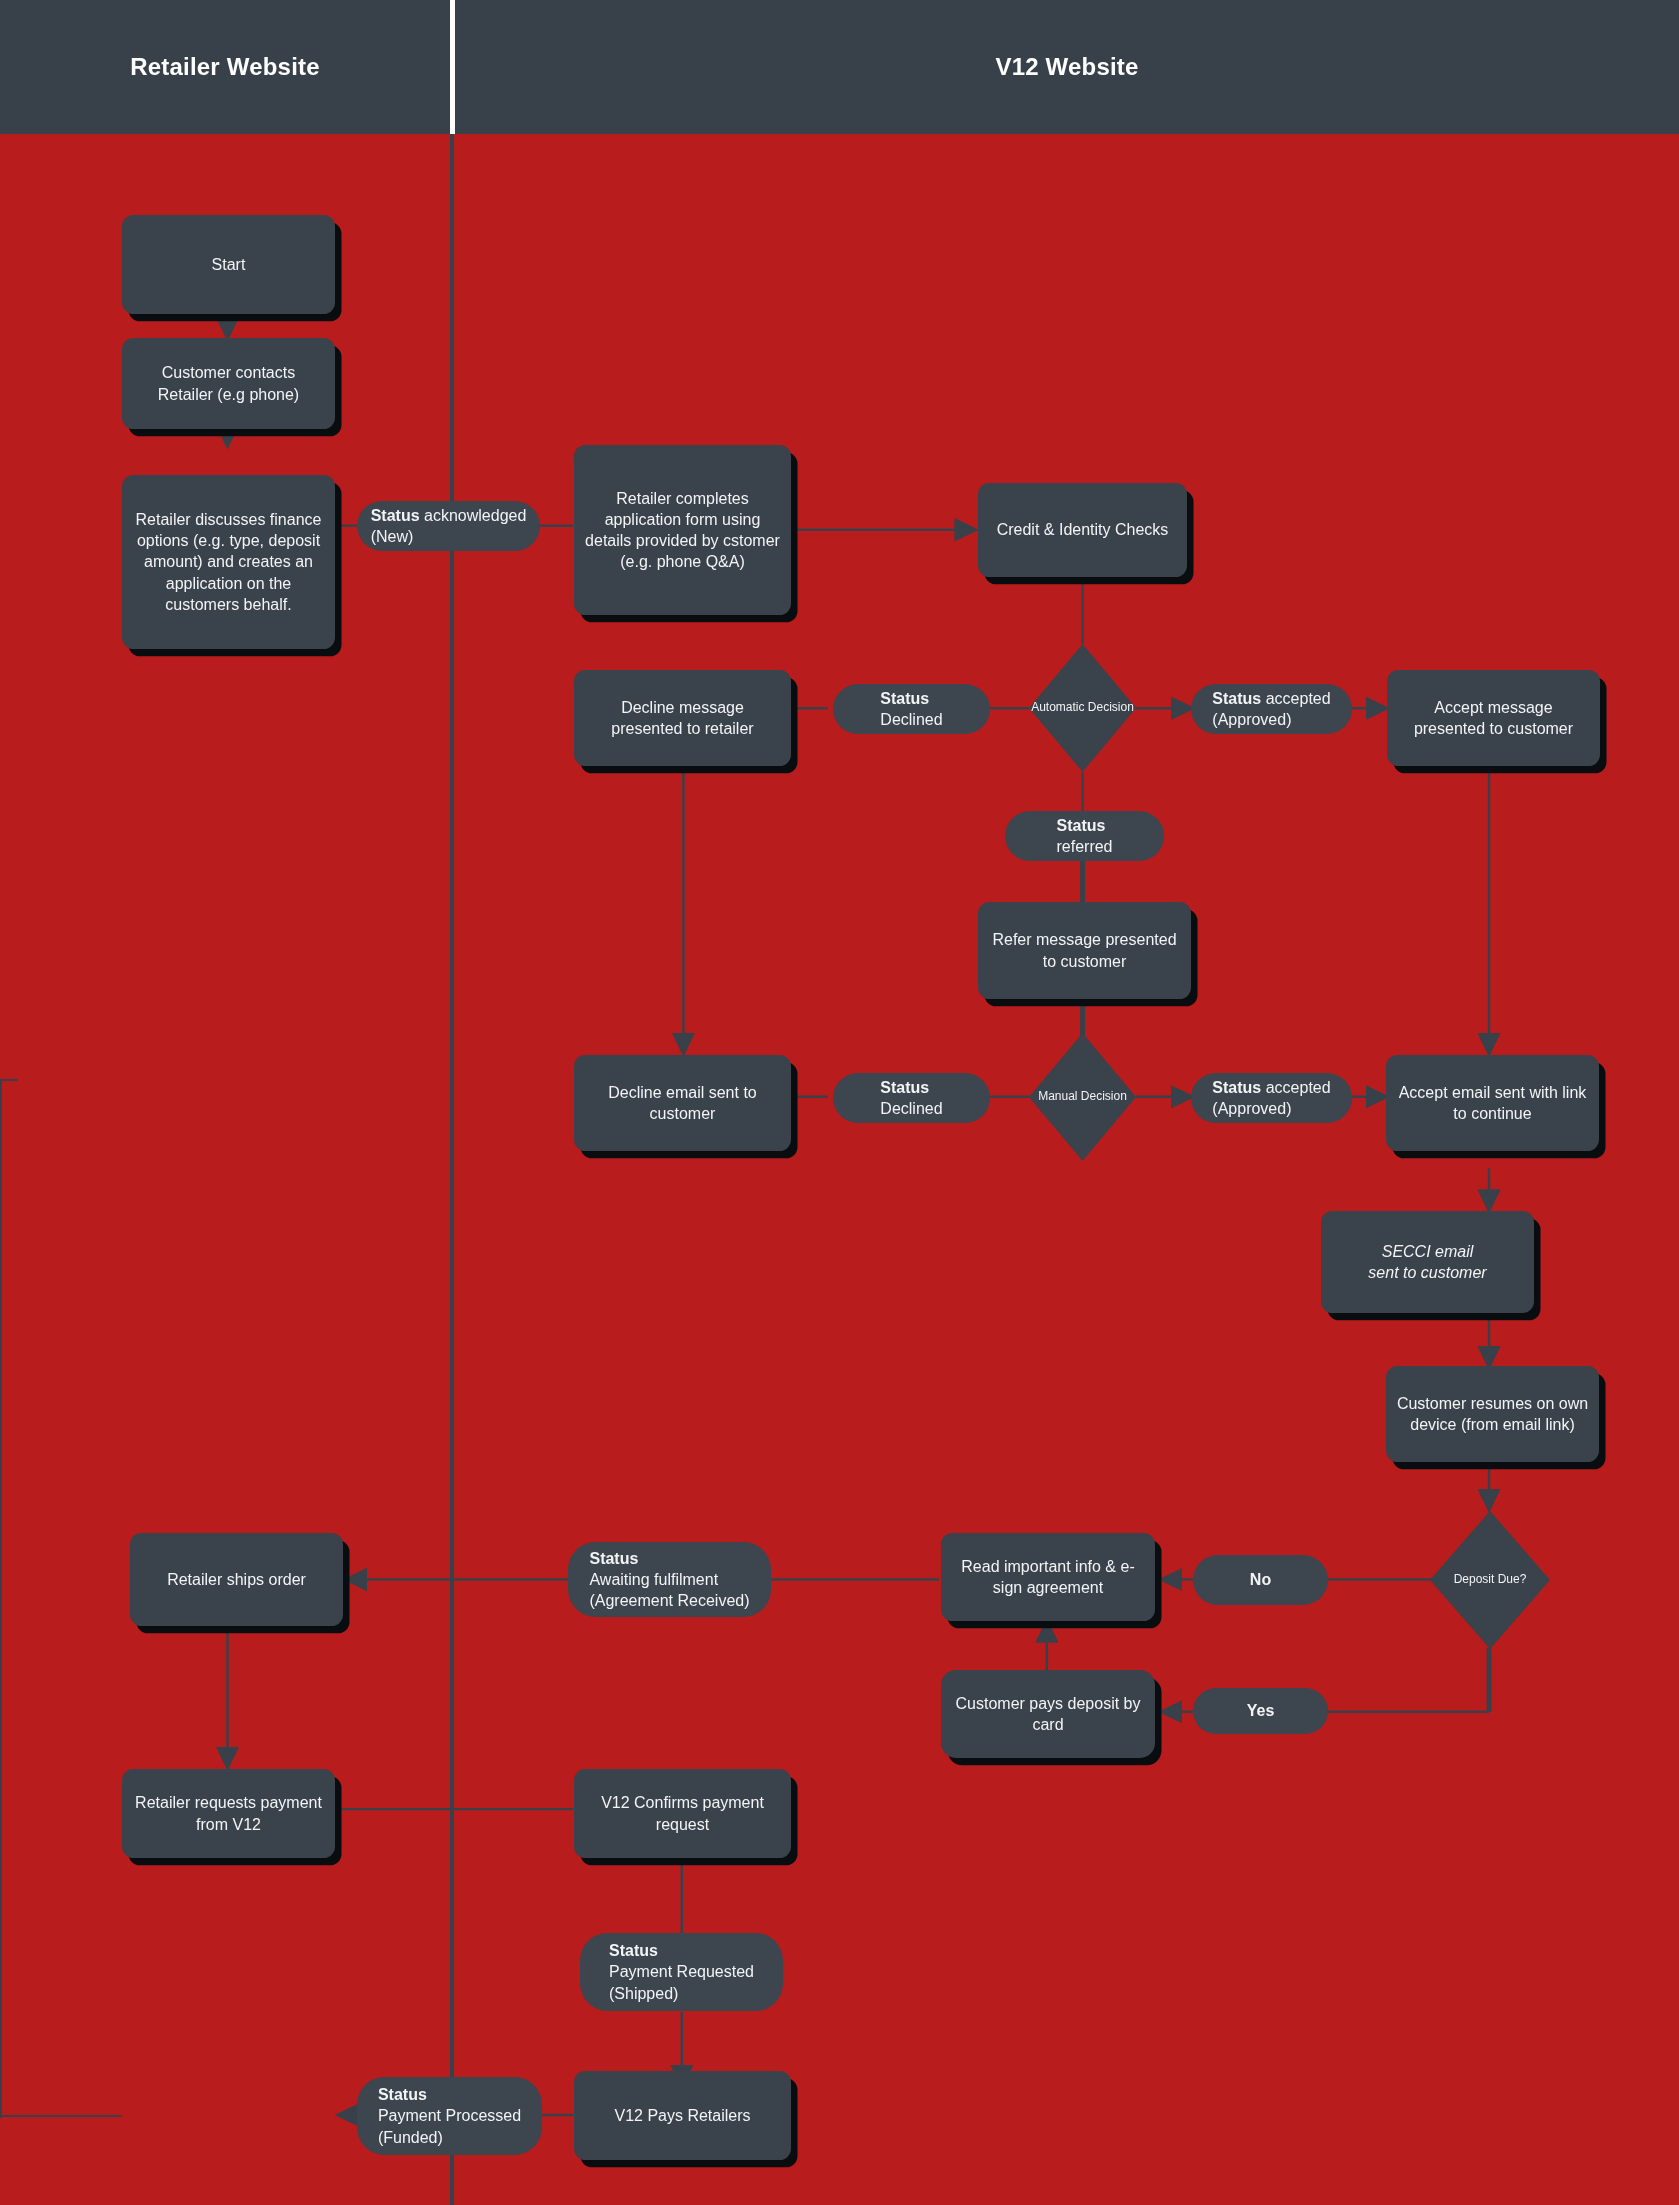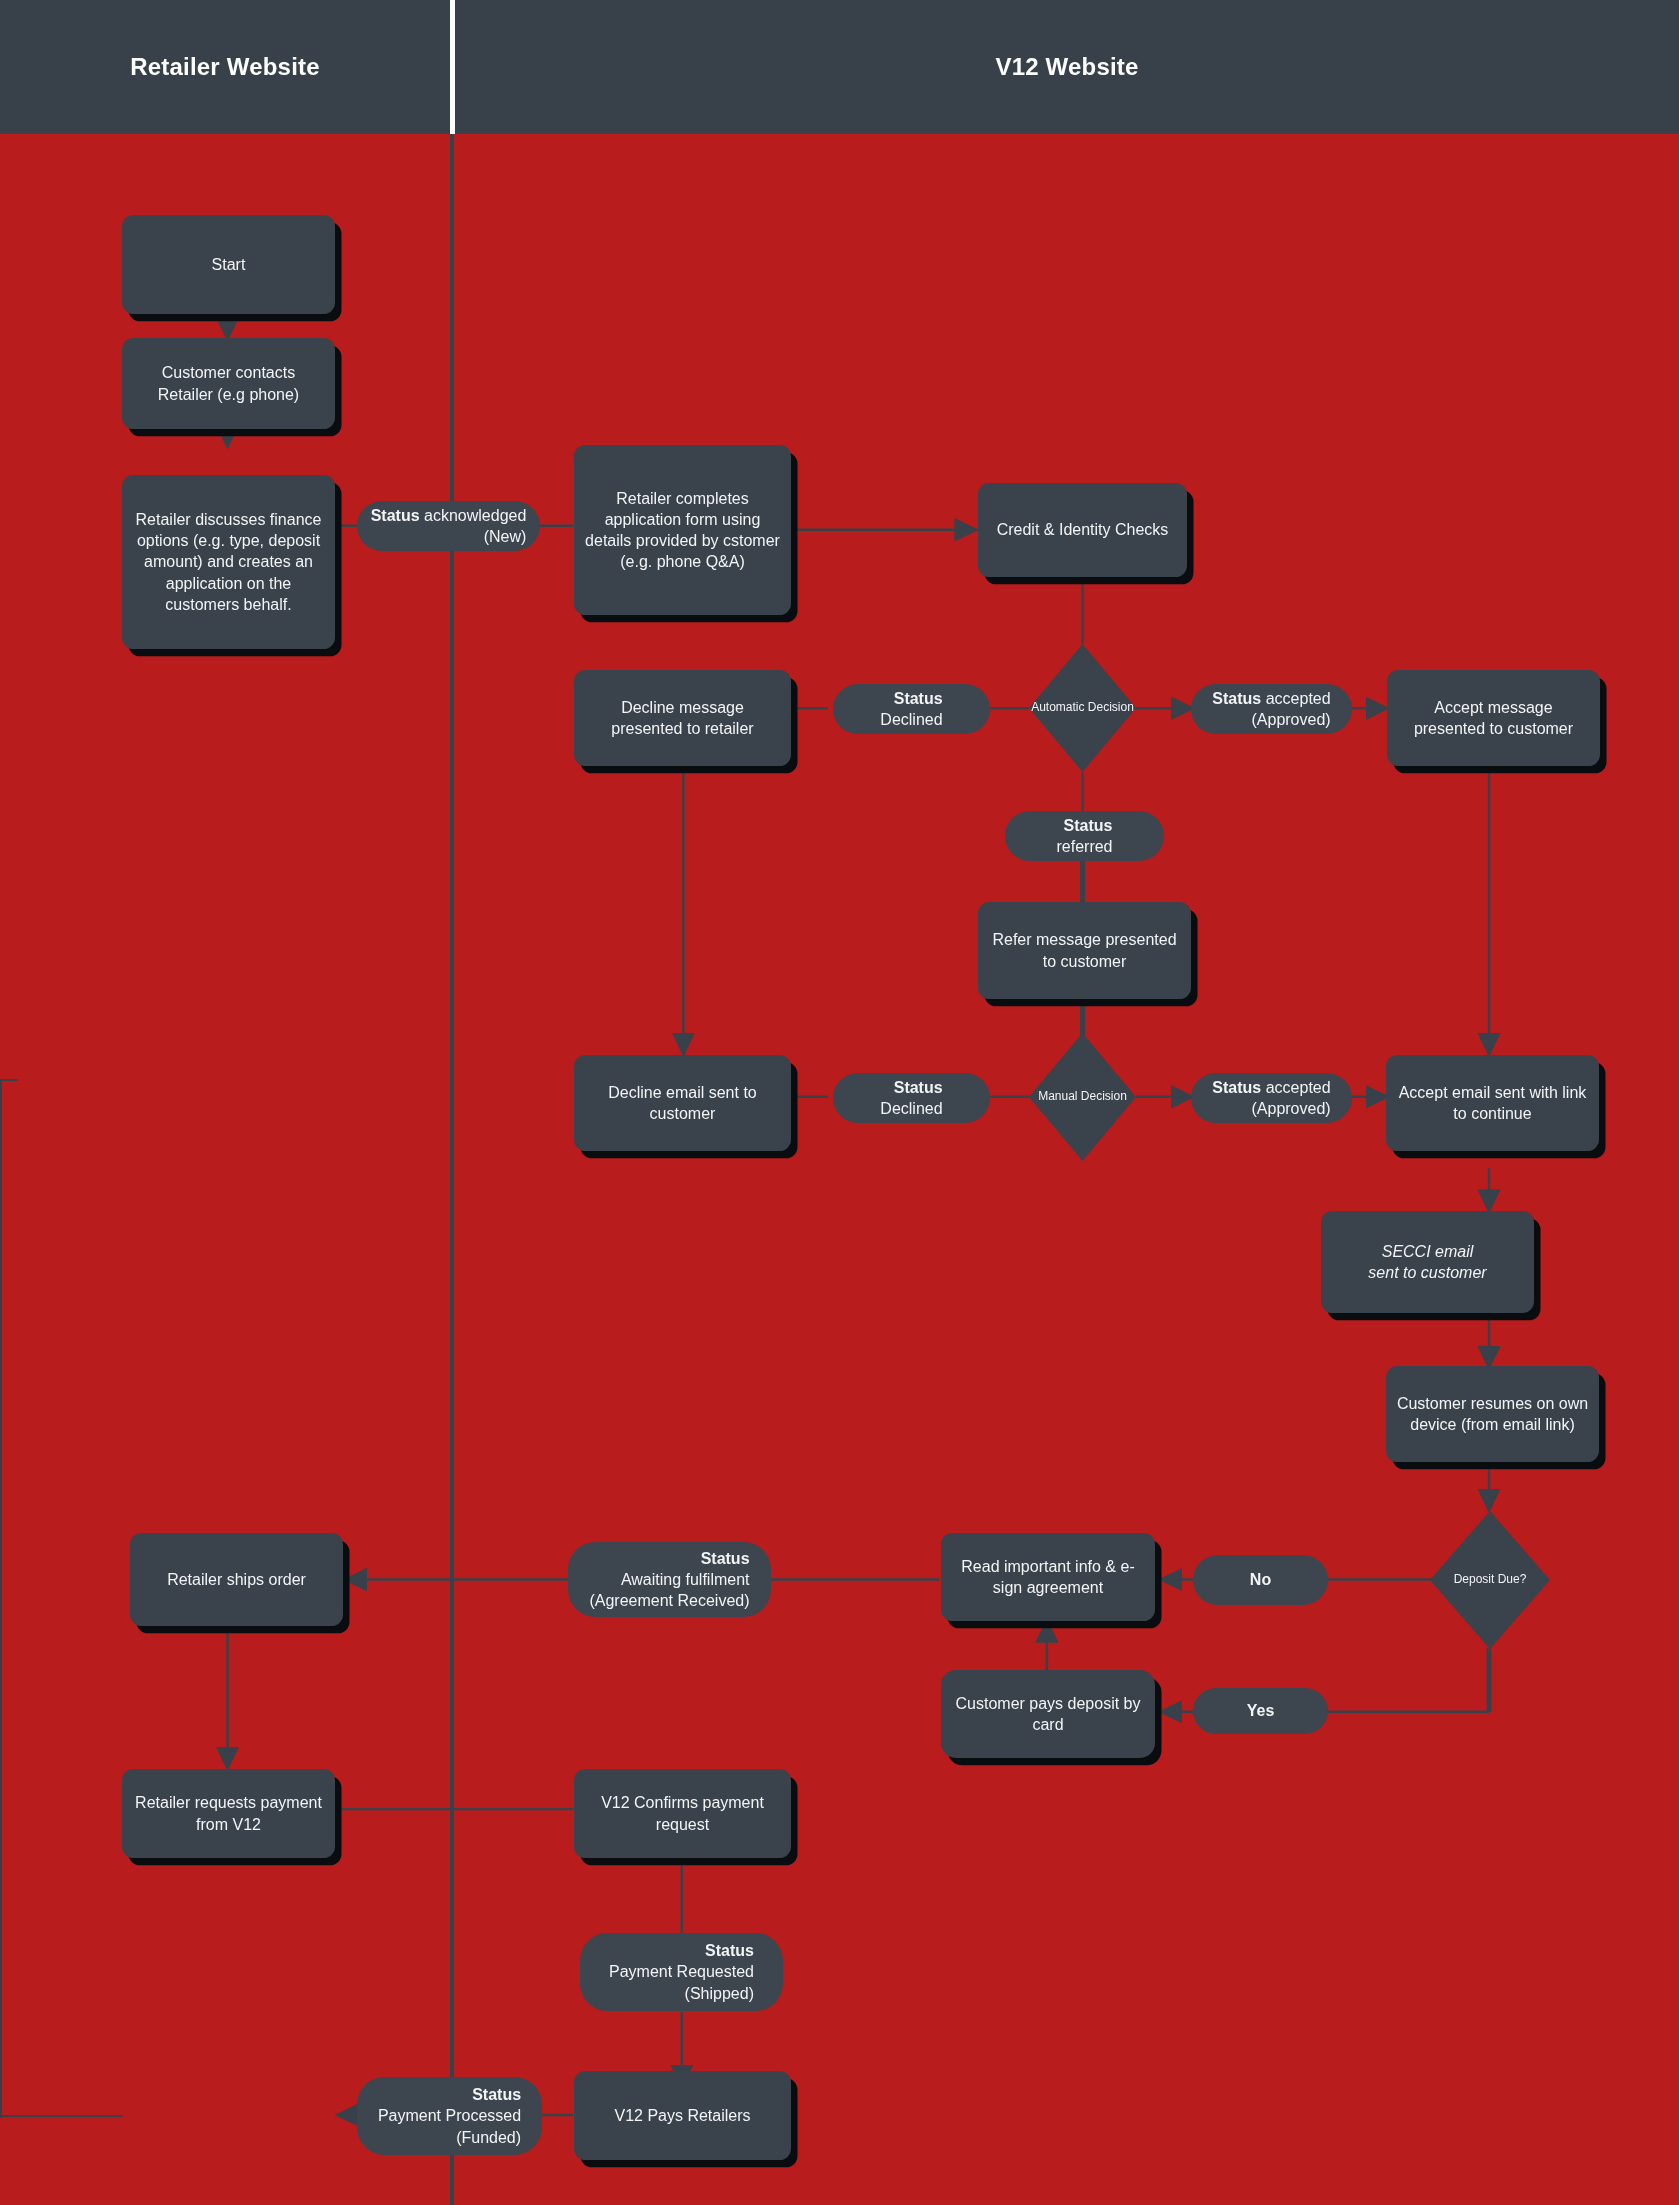--- a/index.html
+++ b/index.html
@@ -25,21 +25,21 @@
 
   svg.wires{position:absolute;left:0;top:0;width:1680px;height:2205px;pointer-events:none;}
 
   
   .node{position:absolute;box-sizing:border-box;background:#3a424b;color:#f2f4f6;
         border-radius:11.4px;box-shadow:6.5px 7.3px 0 0 #0a0d10;
         display:flex;align-items:center;justify-content:center;text-align:center;
         font-size:16px;line-height:1.32;padding:6.5px 9.7px;}
   .pill{position:absolute;box-sizing:border-box;background:#3d454e;color:#f2f4f6;
         border-radius:27.6px;display:flex;align-items:center;justify-content:center;
-        text-align:right;font-size:16px;line-height:1.32;padding:4.9px 11.4px;}
+        text-align:left;font-size:16px;line-height:1.32;padding:4.9px 11.4px;}
   .pill b{font-weight:bold;}
   .diamond{position:absolute;box-sizing:border-box;}
   .diamond .dshape{position:absolute;inset:0;background:#3a424b;
         clip-path:polygon(50% 0,100% 50%,50% 100%,0 50%);}
   .diamond .dlabel{position:absolute;inset:0;display:flex;align-items:center;justify-content:center;
         color:#f2f4f6;font-size:12px;line-height:1.32;text-align:center;}
 </style>
 </head>
 <body>
 

